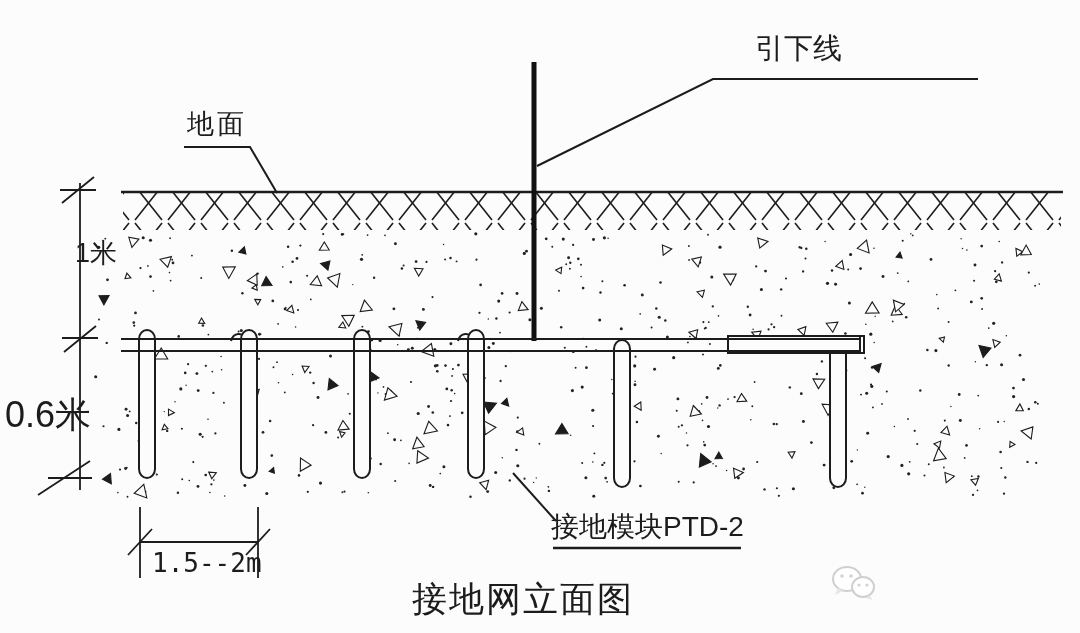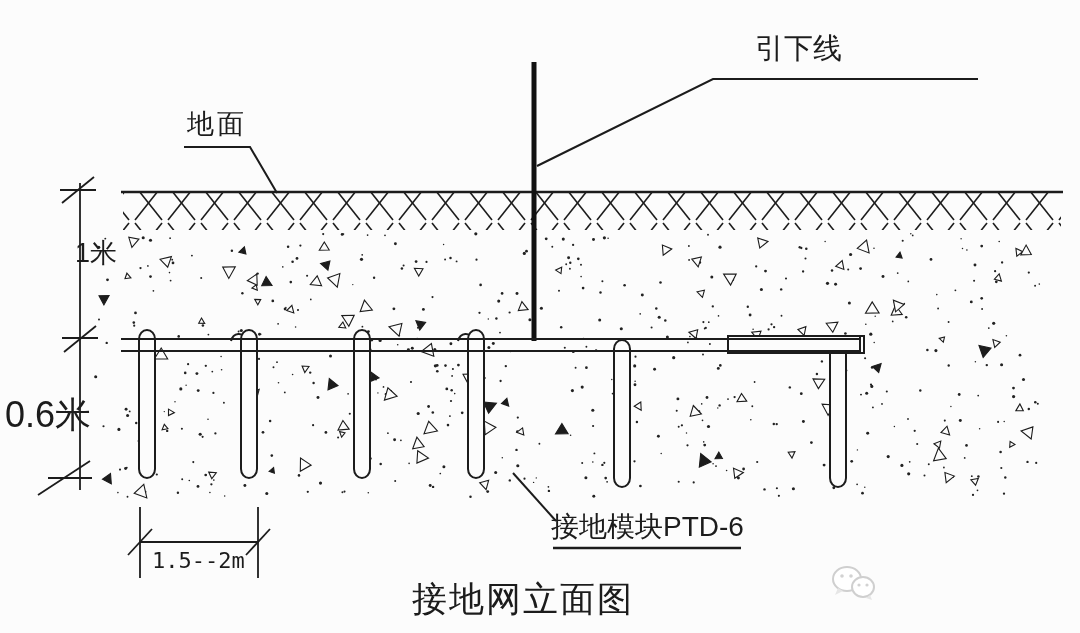--- a/index.html
+++ b/index.html
@@ -11,21 +11,21 @@
   #stage{position:relative;width:1040px;height:633px;background:#fcfcfc;}
   #linework{position:absolute;left:0;top:0;}
   .lbl{
     position:absolute;color:#1c1c1c;white-space:nowrap;
     font-family:"Liberation Sans","DejaVu Sans",sans-serif;
   }
   .lbl-down{left:755px;top:29px;font-size:29px;}
   .lbl-ground{left:187px;top:106px;font-size:27px;letter-spacing:3px;}
   .lbl-1m{left:27px;top:235px;font-size:27px;margin-left:48px;}
   .lbl-06m{left:5px;top:391px;font-size:36px;}
-  .lbl-spacing{left:152px;top:548px;font-size:22px;font-family:"DejaVu Sans Mono","Liberation Mono",monospace;}
+  .lbl-spacing{left:152px;top:548px;font-size:26px;font-family:"DejaVu Sans Mono","Liberation Mono",monospace;}
   .lbl-module{left:551px;top:508px;font-size:28px;}
   .lbl-title{left:412px;top:576px;font-size:35px;letter-spacing:2px;}
   .watermark{
     position:absolute;left:830px;top:563px;display:flex;align-items:center;gap:8px;
   }
   .watermark .wm-text{
     font-size:27px;letter-spacing:2px;color:#d6d6d6;
     text-shadow:1px 1px 0 #ffffff, -1px -1px 0 #c4c4c4;
     font-weight:bold;
   }
@@ -719,21 +719,21 @@
       <line x1="128" y1="555" x2="152" y2="529" stroke-width="1.8"></line>
       <line x1="246" y1="555" x2="270" y2="529" stroke-width="1.8"></line>
     </g>
   </svg>
 
   <div class="lbl lbl-down">引下线</div>
   <div class="lbl lbl-ground">地面</div>
   <div class="lbl lbl-1m">1米</div>
   <div class="lbl lbl-06m">0.6米</div>
   <div class="lbl lbl-spacing">1.5--2m</div>
-  <div class="lbl lbl-module">接地模块PTD-6</div>
+  <div class="lbl lbl-module">接地模块PTD-2</div>
   <div class="lbl lbl-title">接地网立面图</div>
 
   <div class="watermark">
     <span>
       <svg width="52" height="40" viewBox="0 0 52 40">
         <g fill="#ffffff" stroke="#cfcfcf" stroke-width="2">
           <ellipse cx="17" cy="16" rx="14" ry="12"></ellipse>
           <path d="M8,25 l-3,7 l8,-4 z" stroke="none" fill="#e6e6e6"></path>
           <ellipse cx="33" cy="24" rx="11" ry="10"></ellipse>
           <path d="M40,32 l2,5 l-6,-2 z" stroke="none" fill="#e6e6e6"></path>

